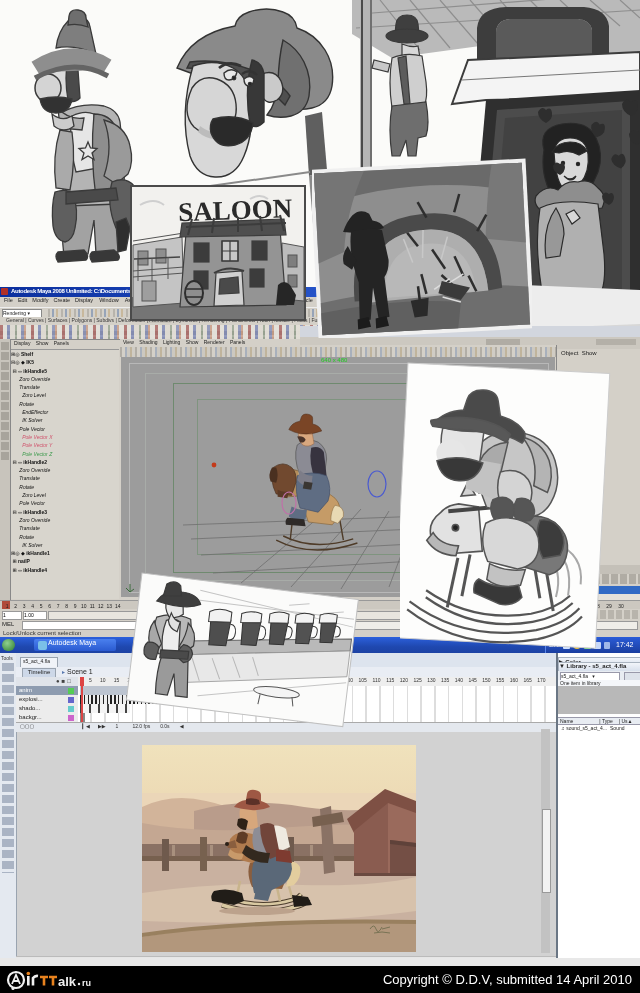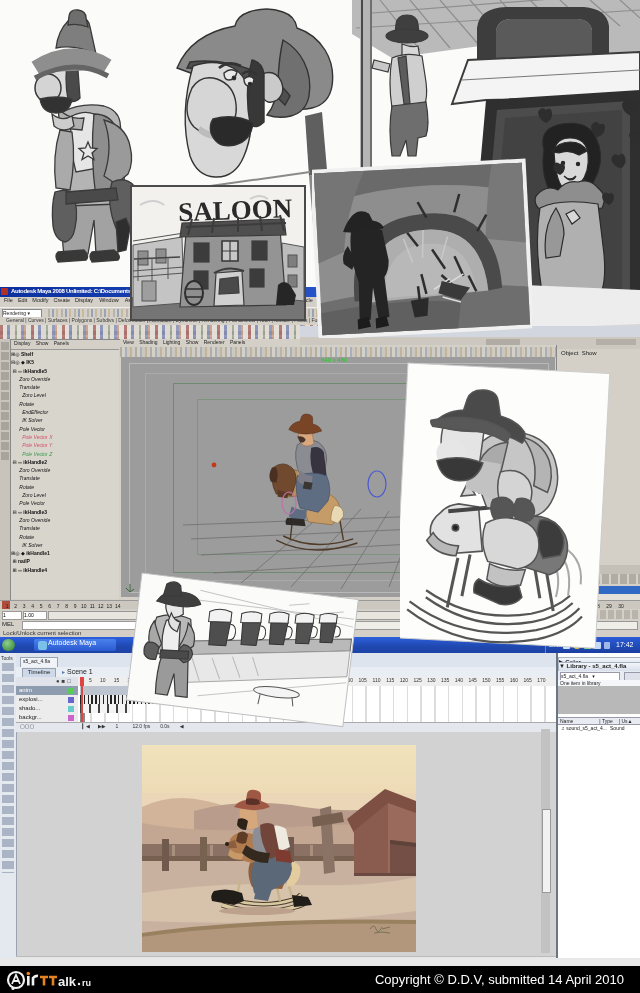--- a/index.html
+++ b/index.html
@@ -423,21 +423,21 @@
     <path d="M6,14 L10,5 L14,14 M7.6,11 L12.4,11" stroke="#f0f0f0" stroke-width="1.8" fill="none"></path>
     <rect x="21" y="6" width="2.6" height="9.5" fill="#f0f0f0"></rect>
     <circle cx="22.3" cy="3.5" r="1.8" fill="#e8821e"></circle>
     <path d="M27,15.5 L27,8 q2,-2.5 5,-2" stroke="#f0f0f0" stroke-width="2.6" fill="none"></path>
     <path d="M34,7 l8,0 M38,7 l0,8.5" stroke="#e8821e" stroke-width="2.6" fill="none"></path>
     <path d="M43,7 l8,0 M47,7 l0,8.5" stroke="#e8821e" stroke-width="2.6" fill="none"></path>
     <text x="52" y="15.5" font-family="Liberation Sans, sans-serif" font-size="13" font-weight="bold" fill="#f0f0f0">alk</text>
     <circle cx="73" cy="14" r="1.2" fill="#f0f0f0"></circle>
     <text x="76" y="15.5" font-family="Liberation Sans, sans-serif" font-size="9" font-weight="bold" fill="#f0f0f0">ru</text>
   </svg>
-  <div class="abs tx" style="right:16px;top:6px;font-size:13px;color:#fff;">Copyright © D.D.V, submitted 14 April 2010</div>
+  <div class="abs tx" style="right:8px;top:6px;font-size:13px;color:#fff;">Copyright © D.D.V, submitted 14 April 2010</div>
 </div>
 <div class="abs" style="left:0;top:958px;width:640px;height:8px;background:#e8e8e8;z-index:5;"></div>
 
 <svg class="abs" id="topsk" style="left:0;top:0;z-index:2;" width="640" height="345" viewBox="0 0 640 345">
   <rect x="0" y="0" width="640" height="287" fill="#fbfbf9"></rect>
 
   <g>
 
     <polygon points="352,0 640,0 640,62 480,46 392,58 352,34" fill="#bababa"></polygon>
     <g stroke="#8e8e8e" stroke-width="1.2">

